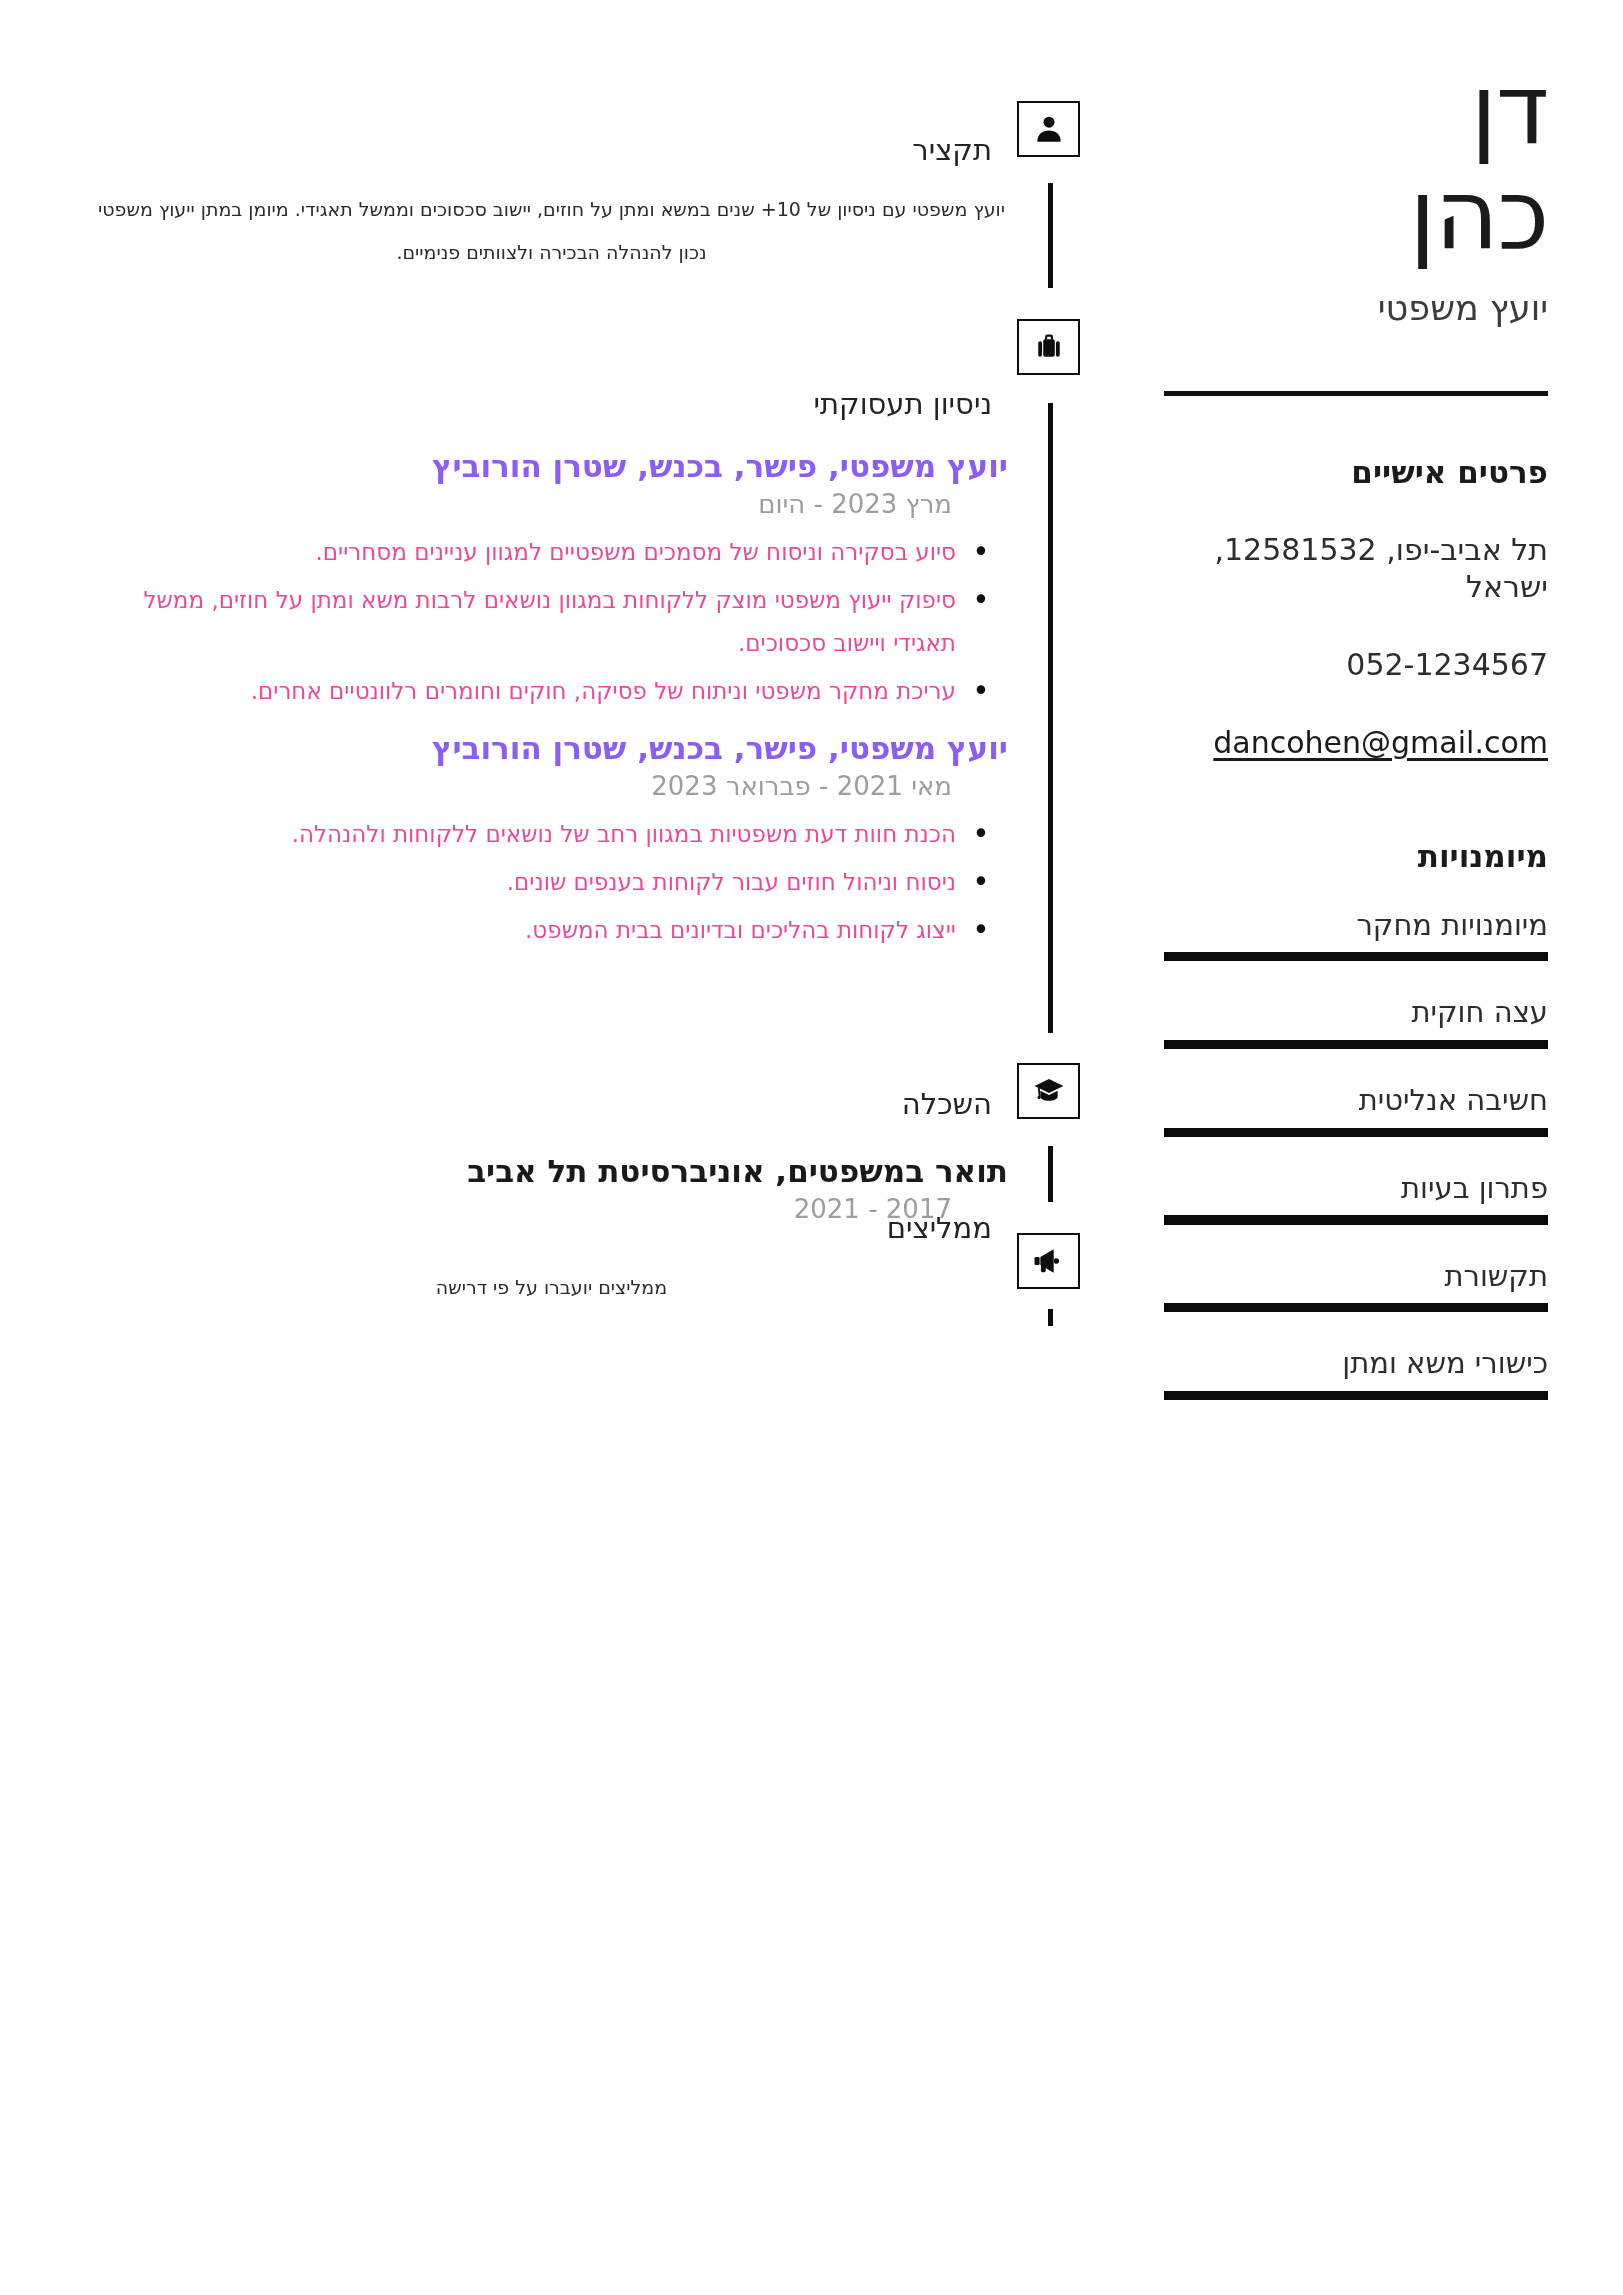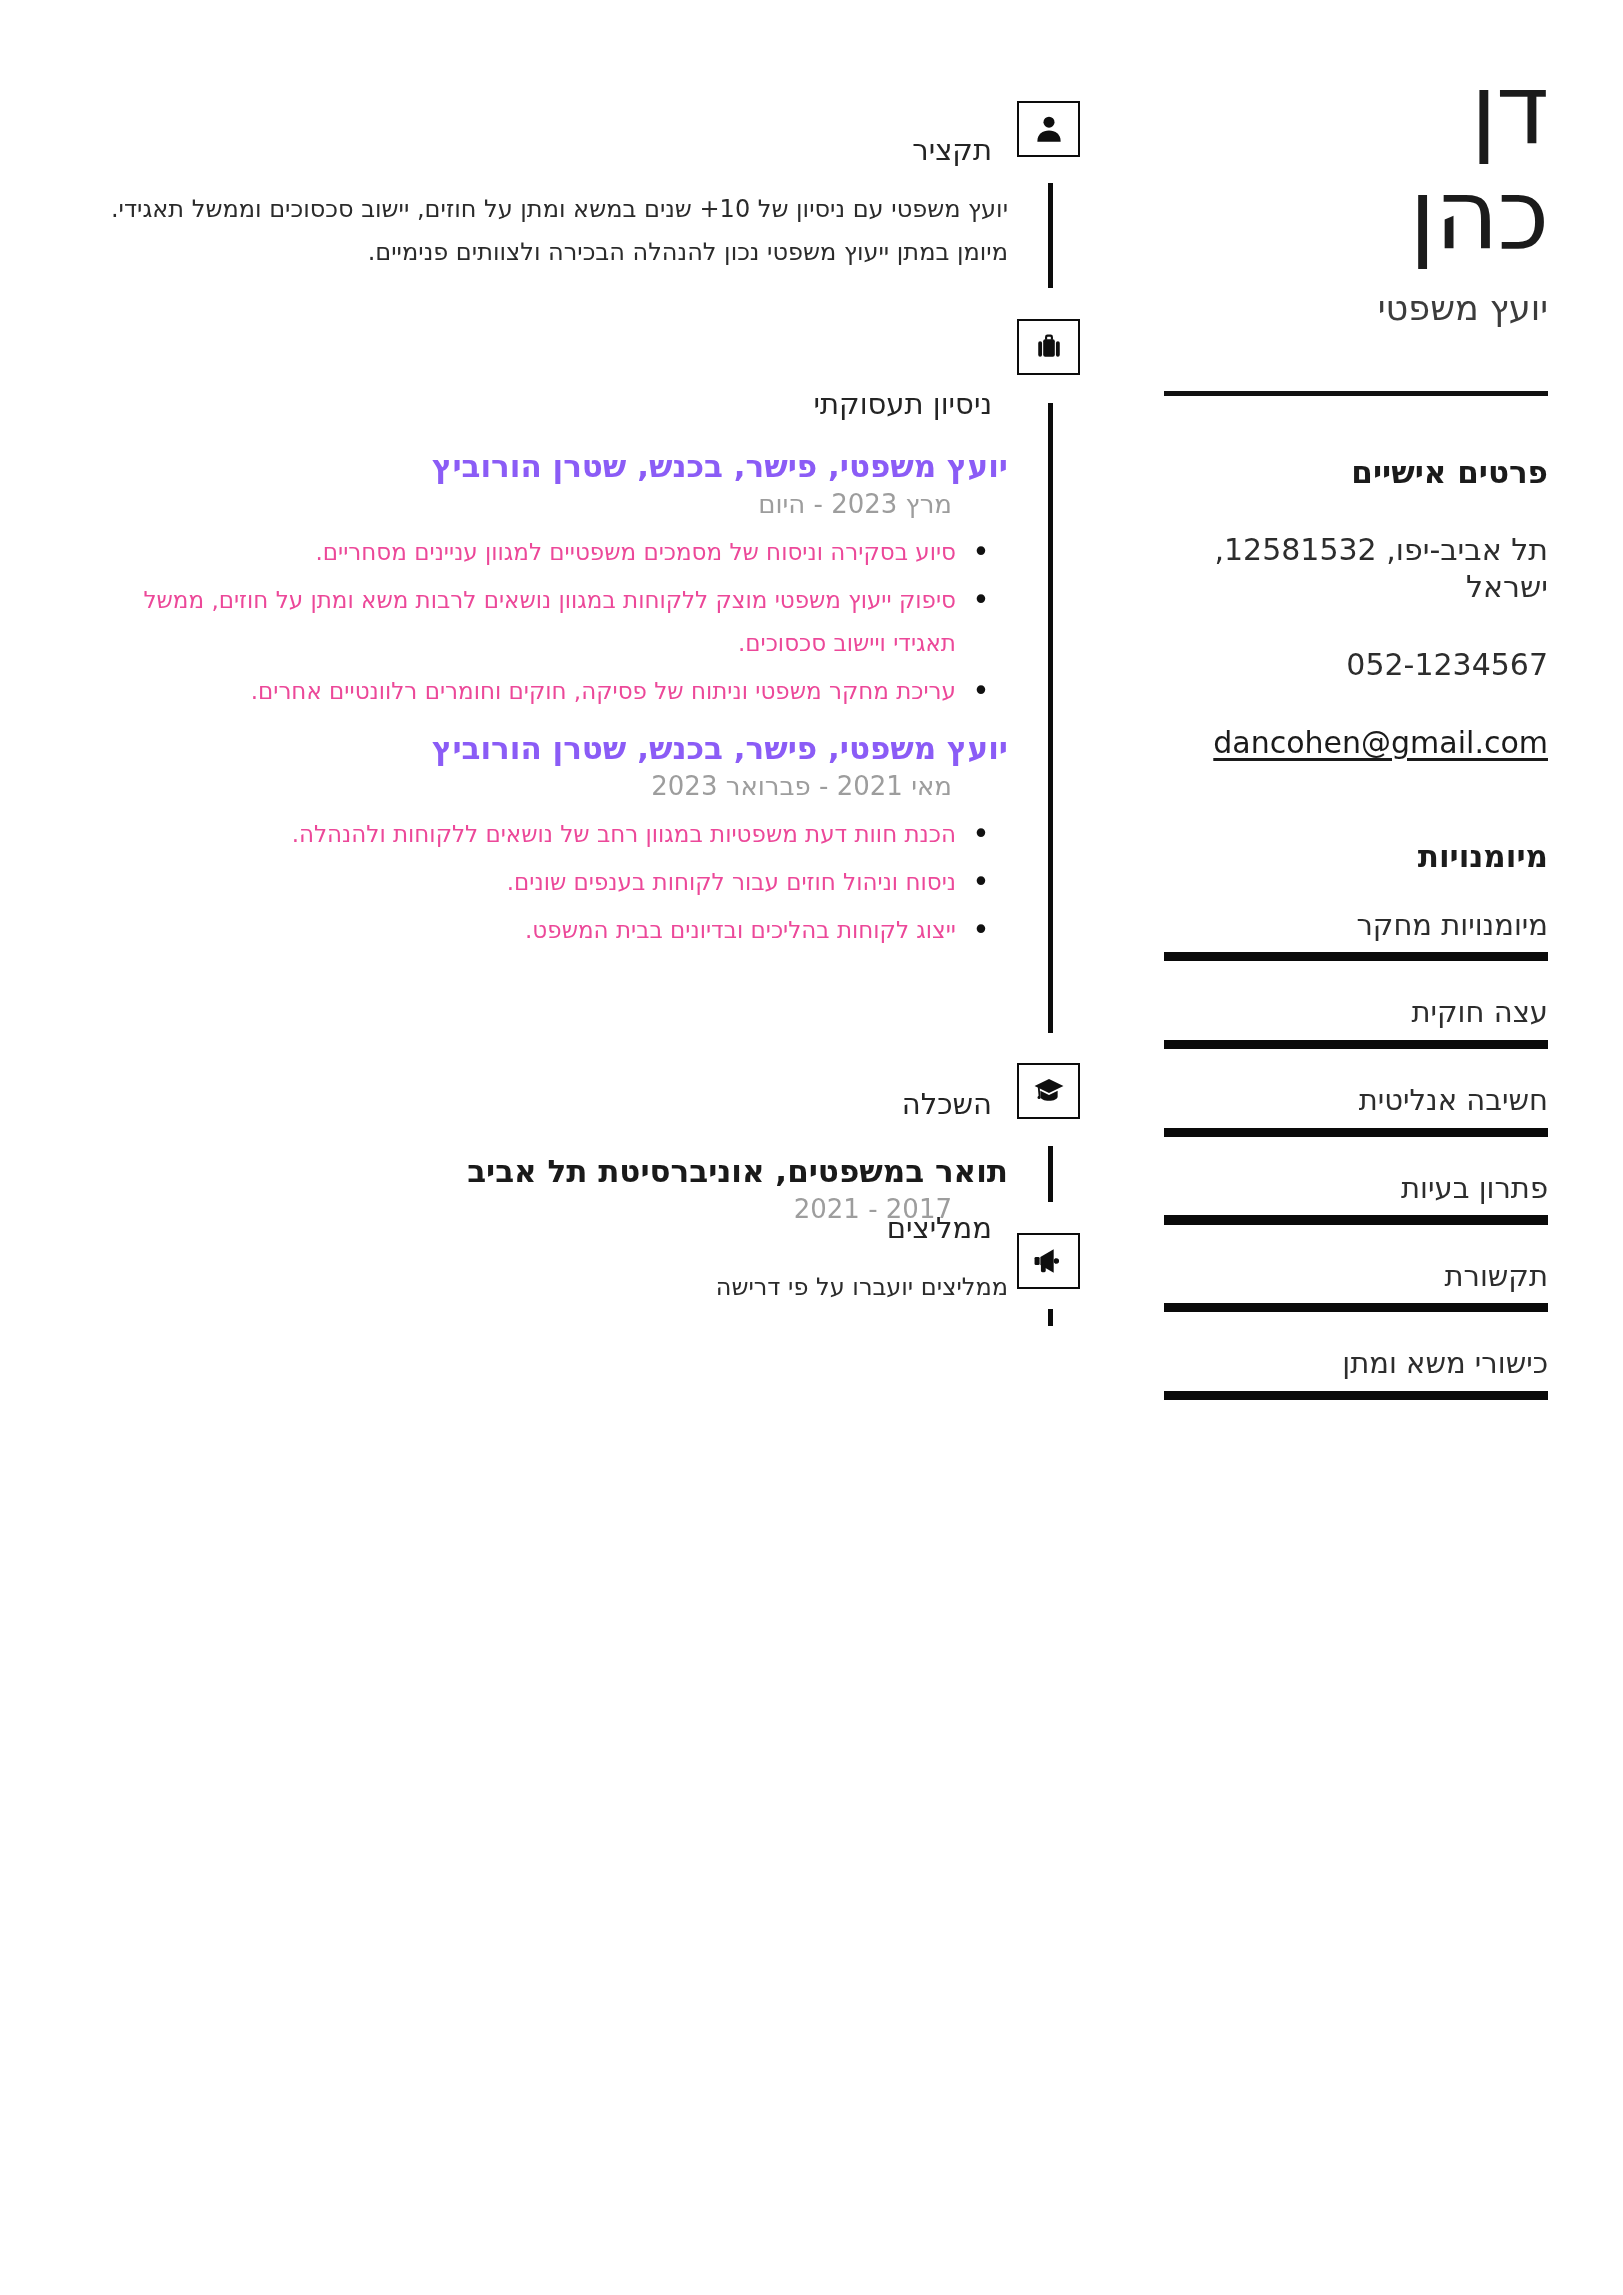--- a/index.html
+++ b/index.html
@@ -35,21 +35,21 @@
   .tl-box svg{width:34px;height:34px;fill:#0e0e0e;}
   .tl-seg{position:absolute;left:1048px;width:4.6px;background:#0c0c0c;}
   
   .main-col{position:absolute;left:95px;top:0;width:913px;text-align:right;}
   .m-section{position:absolute;right:0;width:913px;}
   .sec-summary{top:113px;}
   .sec-experience{top:367px;}
   .sec-education{top:1067px;}
   .sec-references{top:1191px;}
   .m-h2{font-size:29px;font-weight:400;color:#242424;line-height:43px;margin:16px;}
-  .para{font-size:24px;color:#2b2b2b;line-height:43px;margin-top:10.5px;}
+  .para{font-size:19px;color:#2b2b2b;line-height:43px;margin-top:10.5px;text-align:center;}
   .job{margin-top:21px;}
   .job-head{font-size:31px;font-weight:bold;color:#8b5cf6;line-height:39px;}
   .date-line{font-size:26px;color:#9d9d9d;line-height:37px;padding-left:0;padding-right:56px;}
   ul.bullets{list-style:none;margin:7.9px 0 0 0;padding:0;}
   ul.bullets li{
     position:relative;font-size:23px;color:#ec4899;line-height:43px;
     padding-right:52px;margin-bottom:5.2px;
   }
   ul.bullets li::before{
     content:"•";position:absolute;right:18.3px;top:0;

